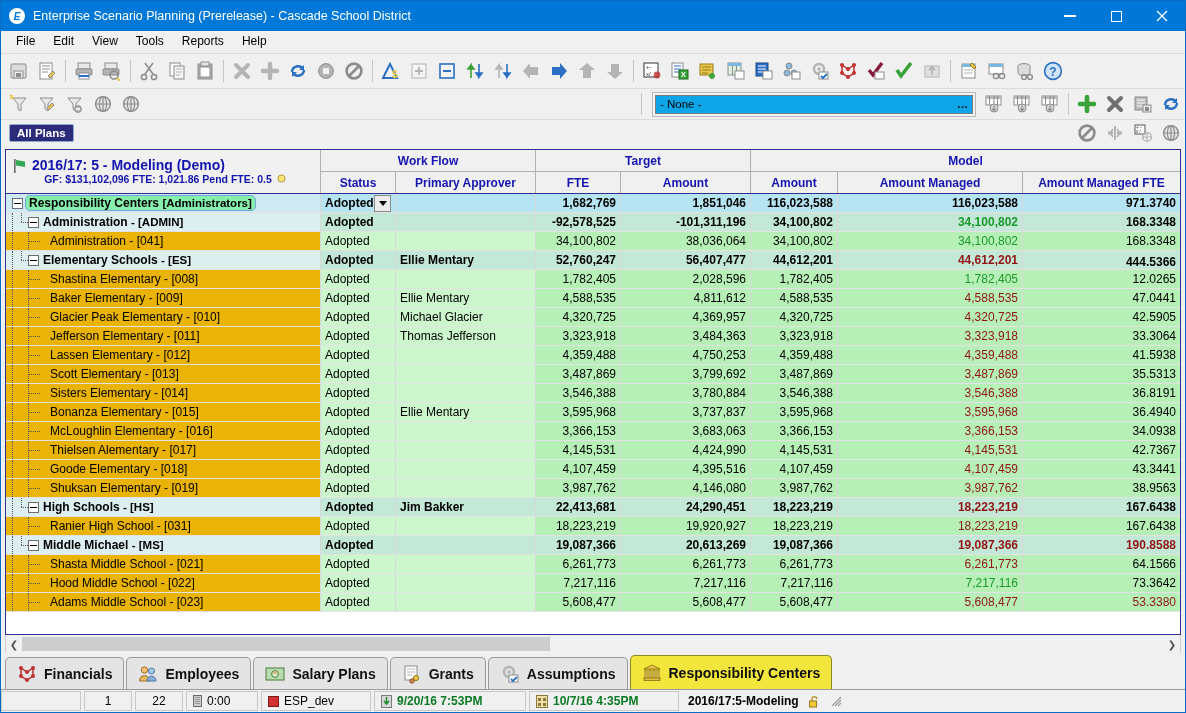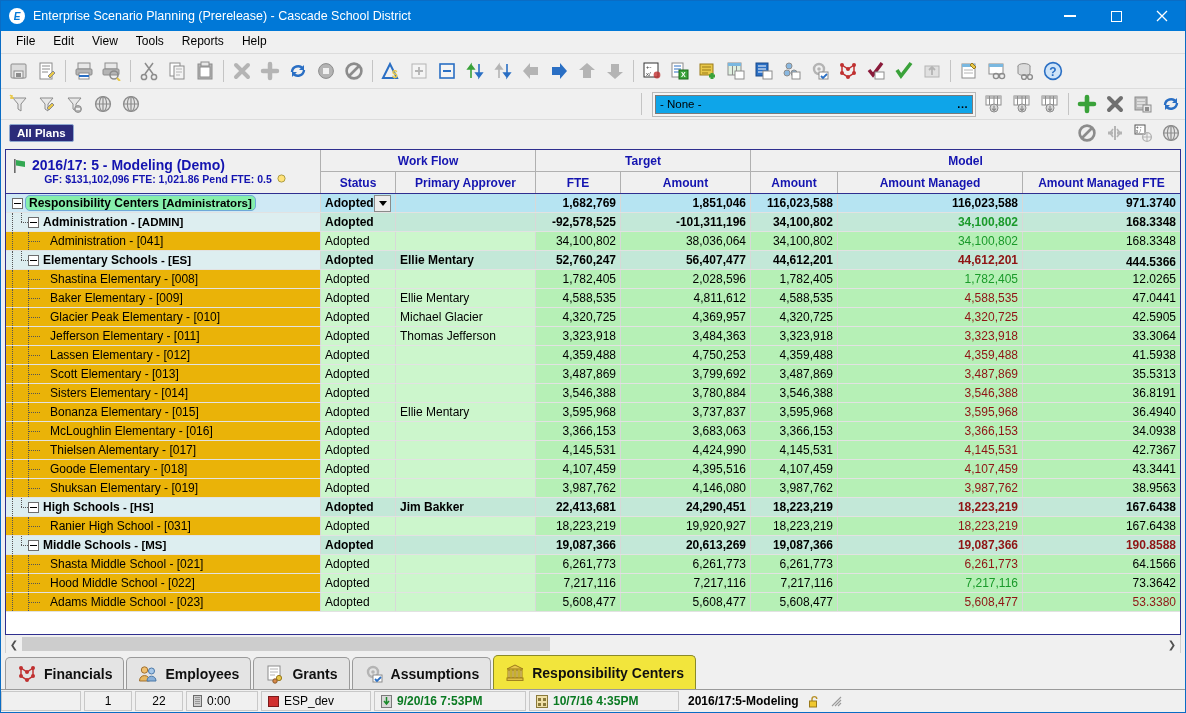--- a/index.html
+++ b/index.html
@@ -1341,21 +1341,21 @@
             </div>
           </div>
           <div class="row lvl1">
             <div class="cell tree c-tree">
               <div class="tline">
                 <div class="ind" style="width:12px;position:relative">
                   <span class="vline" style="left:6px"></span>
                 </div>
                 <div class="dashline" style="width:10px"></div>
                 <span class="expander"></span>
-                <span class="tlabel"><b>Middle Schools</b> <span class="code">- [MS]</span></span>
+                <span class="tlabel"><b>Middle Michael</b> <span class="code">- [MS]</span></span>
               </div>
             </div>
             <div class="cell c-status">
               <span style="flex: 0 0 auto;">Adopted</span>
             </div>
             <div class="cell c-approver">
               <span></span>
             </div>
             <div class="cell c-tfte num">
               <span>19,087,366</span>
@@ -1508,20 +1508,30 @@
       <div class="tab">
         <span style="display: flex;">
           <svg width="20" height="20" viewBox="0 0 20 20">
             <circle cx="6.5" cy="6" r="3.2" fill="#f0c070" stroke="#a07030"></circle>
             <path d="M1.5 17c0-3.4 2.2-5.4 5-5.4s5 2 5 5.4z" fill="#e8b860" stroke="#a07030"></path>
             <circle cx="13.5" cy="7" r="3" fill="#a8c8e8" stroke="#4a78a8"></circle>
             <path d="M9 17c0-3 2-4.8 4.5-4.8S18 14 18 17z" fill="#8ab0d8" stroke="#4a78a8"></path>
           </svg>
         </span>
         <span>Employees</span>
+      </div>
+      <div class="tab">
+        <span style="display: flex;">
+          <svg width="20" height="20" viewBox="0 0 20 20">
+            <rect x="1" y="4" width="18" height="12" fill="#b8dcb0" stroke="#4a7a3a"></rect>
+            <circle cx="10" cy="10" r="3.4" fill="#d8f0c8" stroke="#4a7a3a"></circle>
+            <circle cx="10" cy="8.6" r="1.8" fill="#e0b080"></circle>
+          </svg>
+        </span>
+        <span>Salary Plans</span>
       </div>
       <div class="tab">
         <span style="display: flex;">
           <svg width="20" height="20" viewBox="0 0 20 20">
             <rect x="3" y="2" width="12" height="14" fill="#fff" stroke="#8c8c8c"></rect>
             <path d="M5 5h8M5 8h8M5 11h5" stroke="#b4b4b4"></path>
             <circle cx="14" cy="14" r="2.6" fill="#e8c84a" stroke="#9a7a1a"></circle>
             <circle cx="10" cy="17" r="2.2" fill="#d88a4a" stroke="#8a5a2a"></circle>
           </svg>
         </span>

